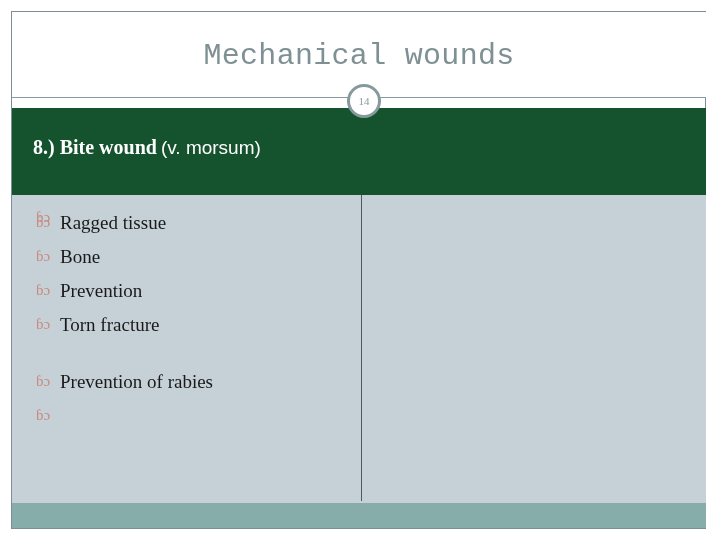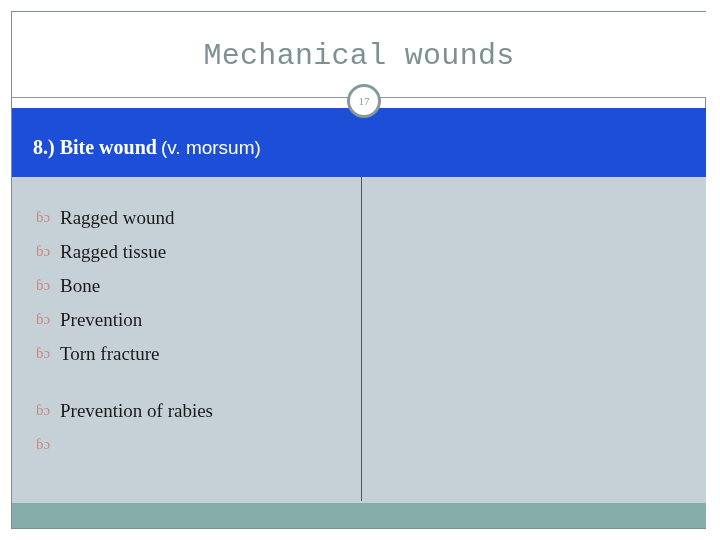--- a/index.html
+++ b/index.html
@@ -93,22 +93,22 @@
     font-size: 11px;
     color: #8a9b9f;
   }
 
   
   .band {
     position: absolute;
     left: 12px;
     top: 108px;
     width: 694px;
-    height: 69px;
-    background: #1d4ed8;
+    height: 87px;
+    background: #14532d;
     z-index: 3;
   }
   .band-heading {
     position: absolute;
     left: 21px;
     top: 28px;
     white-space: nowrap;
     color: #ffffff;
   }
   .band-heading .h-serif {
@@ -199,34 +199,34 @@
 
   <div class="frame"></div>
 
   <div class="header">
     <div class="slide-title">Mechanical wounds</div>
   </div>
 
   <div class="header-rule"></div>
 
   <div class="badge">
-    <div class="badge-num">17</div>
+    <div class="badge-num">14</div>
   </div>
 
   <div class="band">
     <div class="band-heading">
       <span class="h-serif">8.) Bite wound</span>
       <span class="h-sans">(v. morsum)</span>
     </div>
   </div>
 
   <div class="content">
 
     <ul class="bullet-list">
-        <li class="bullet-item"><span class="bullet-mark">ɓɔ</span><span>Ragged wound</span></li>
+        <li class="bullet-item"><span class="bullet-mark">ɓɔ</span></li>
         <li class="bullet-item"><span class="bullet-mark">ɓɔ</span><span>Ragged tissue</span></li>
         <li class="bullet-item"><span class="bullet-mark">ɓɔ</span><span>Bone</span></li>
         <li class="bullet-item"><span class="bullet-mark">ɓɔ</span><span>Prevention</span></li>
         <li class="bullet-item"><span class="bullet-mark">ɓɔ</span><span>Torn fracture</span></li>
         <li class="bullet-item spacer-before"><span class="bullet-mark">ɓɔ</span><span>Prevention of rabies</span></li>
         <li class="bullet-item"><span class="bullet-mark">ɓɔ</span></li>
       </ul>
 
     <div class="col-divider"></div>
 

